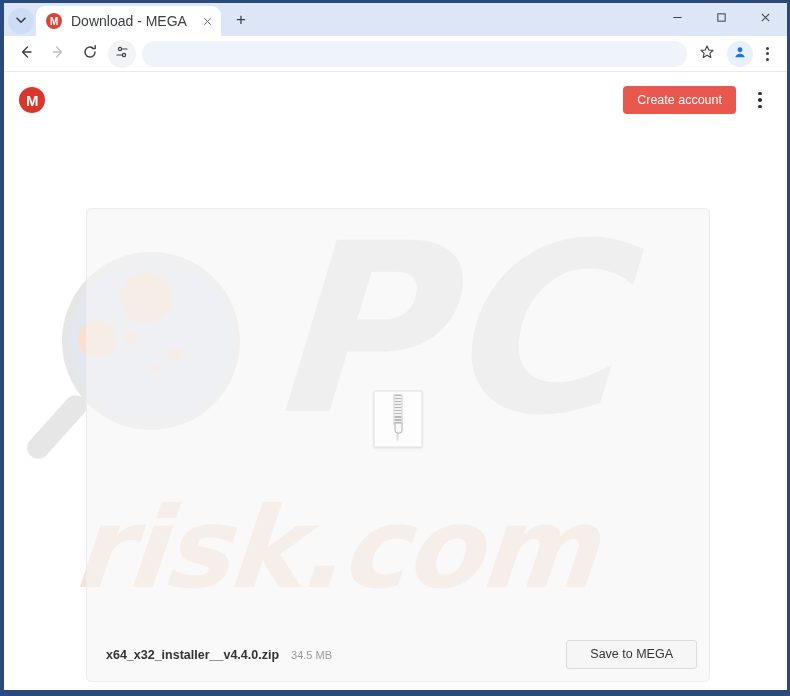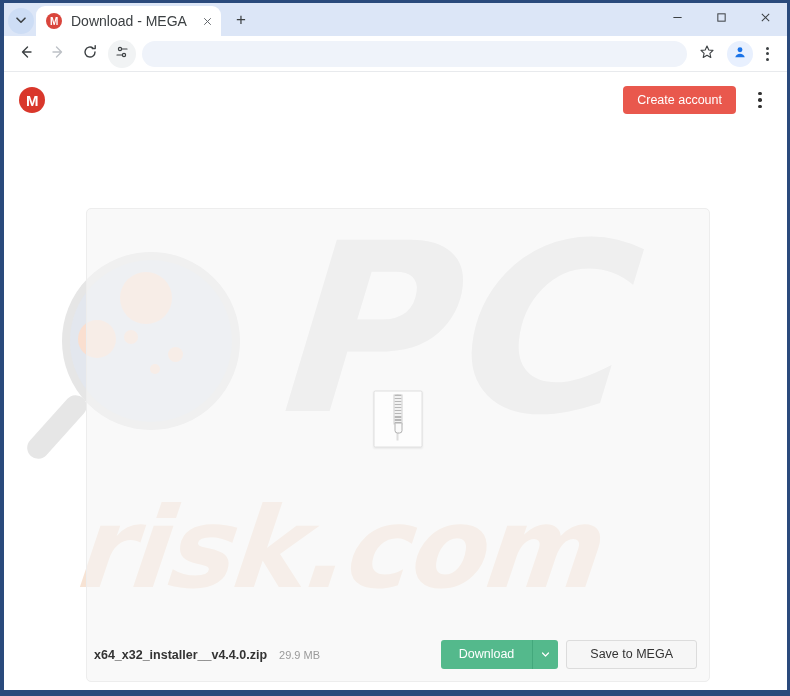--- a/index.html
+++ b/index.html
@@ -277,21 +277,21 @@
     height: 53px;
     display: flex;
     align-items: center;
     padding: 0 12px 0 5px;
     background: transparent;
   }
   .file-name {
     font-size: 12.5px;
     color: #333333;
     font-weight: bold;
-    margin-left: 2px;
+    margin-left: 14px;
   }
   .file-size {
     font-size: 11px;
     color: #9a9a9a;
     margin-left: 12px;
   }
   .footer-actions {
     margin-left: auto;
     display: flex;
     align-items: stretch;
@@ -485,31 +485,21 @@
         <div class="zip-icon">
           <div class="zipper">
             <div class="tail"></div>
             <div class="teeth"></div>
             <div class="slider"></div>
           </div>
         </div>
       </div>
       <div class="card-footer">
         <span class="file-name">x64_x32_installer__v4.4.0.zip</span>
-        <span class="file-size">29.9 MB</span>
+        <span class="file-size">34.5 MB</span>
         <div class="footer-actions">
-          <div class="btn-download-group">
-            <button class="btn-download">Download</button>
-            <button class="btn-download-caret">
-              <span>
-                <svg viewBox="0 0 12 12">
-                    <path d="M2 4 L6 8 L10 4" fill="none" stroke="#ffffff" stroke-width="1.6" stroke-linecap="round" stroke-linejoin="round"></path>
-                  </svg>
-              </span>
-            </button>
-          </div>
           <button class="btn-save">Save to MEGA</button>
         </div>
       </div>
     </div>
 
   </div>
 </div>
 
 </body></html>

